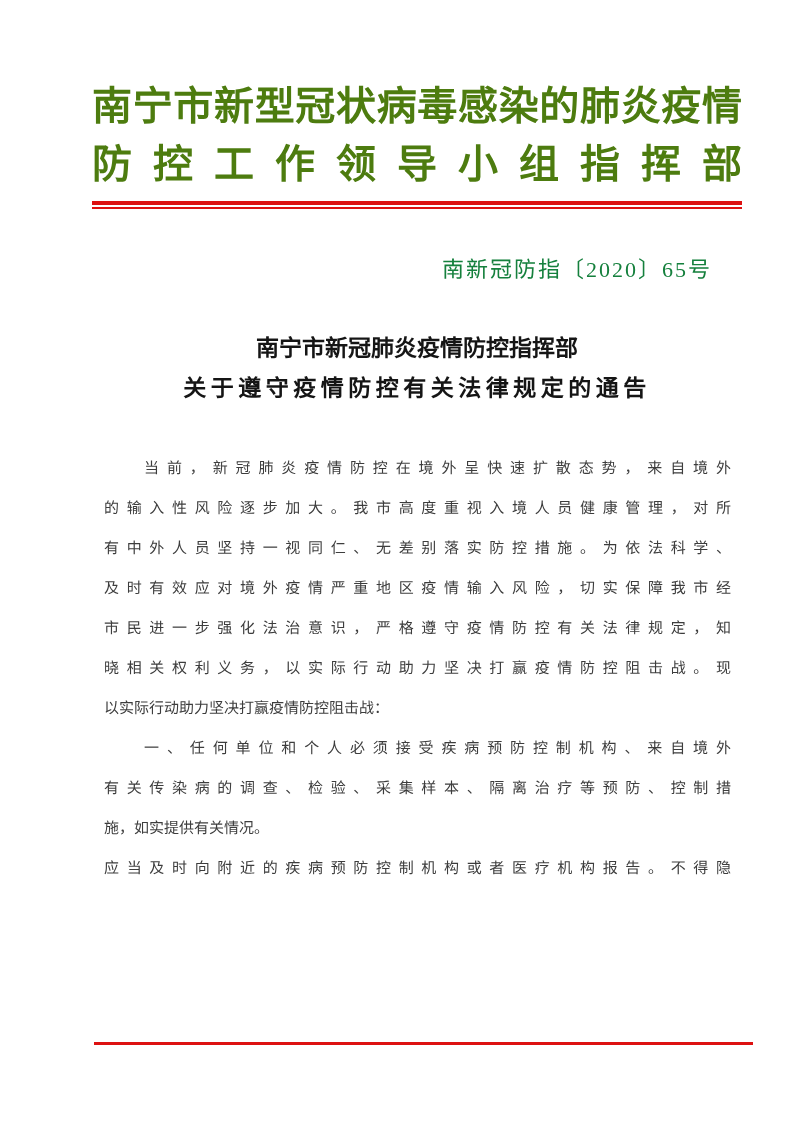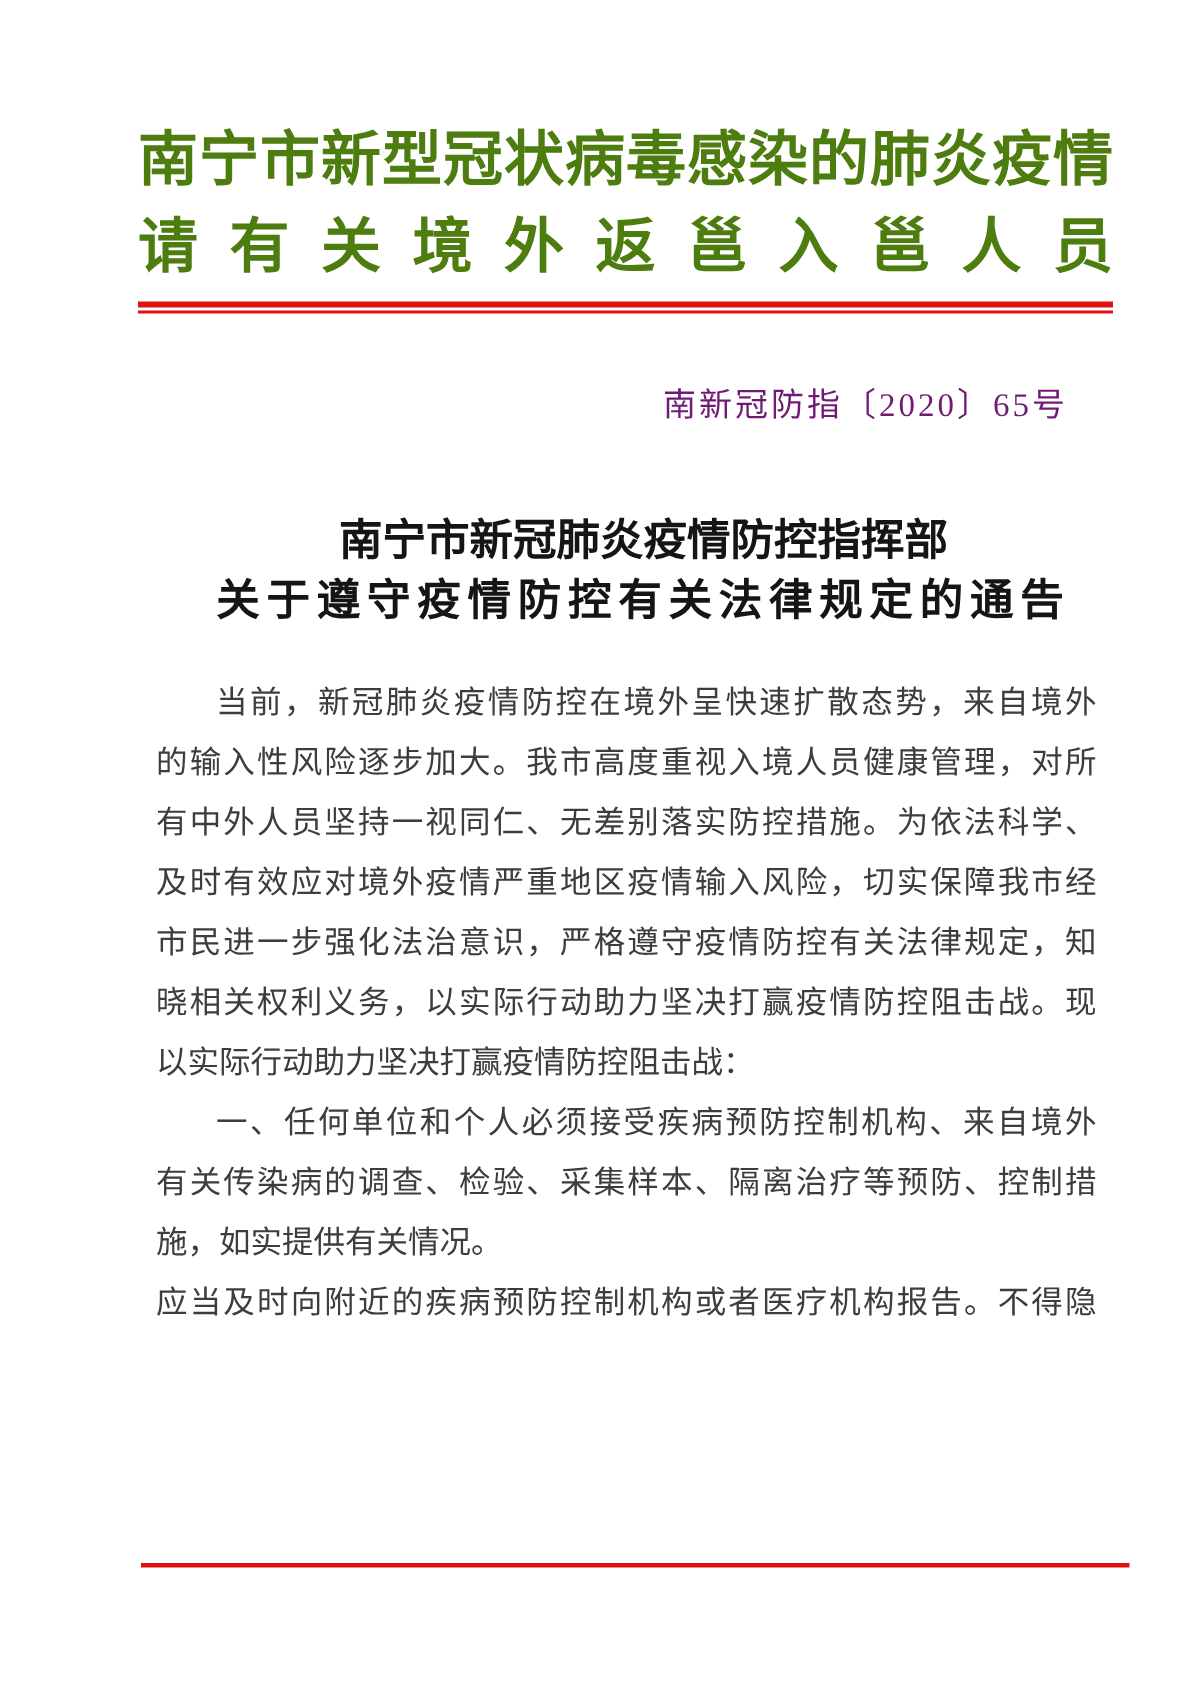--- a/index.html
+++ b/index.html
@@ -48,46 +48,46 @@
   .doc-number {
     position: absolute;
     top: 255px;
     left: 92px;
     width: 650px;
     box-sizing: border-box;
     padding-right: 30px;
     text-align: right;
     font-size: 22px;
     letter-spacing: 2px;
-    color: #701a75;
+    color: #15803d;
     line-height: 30px;
   }
 
   
   .title {
     position: absolute;
     top: 329px;
     left: 92px;
     width: 650px;
-    margin: 12px;
+    margin: 0;
     text-align: center;
     color: #151515;
-    font-size: 29px;
+    font-size: 23px;
     font-weight: bold;
     line-height: 40px;
   }
   .title .line2 { letter-spacing: 4.5px; }
 
   
   .body-text {
     position: absolute;
     top: 448px;
     left: 104px;
     width: 627px;
-    font-size: 21px;
+    font-size: 15px;
     line-height: 40px;
     color: #3d3d3d;
   }
   .body-line {
     width: 100%;
     text-align: left;
   }
   .body-line.fill {
     text-align: justify;
     text-align-last: justify;
@@ -104,21 +104,21 @@
     background: #dd1111;
   }
 </style>
 </head>
 <body>
 
 <div class="page">
 
   <header class="letterhead">
     <div class="letterhead-line">南宁市新型冠状病毒感染的肺炎疫情</div>
-    <div class="letterhead-line spread">请有关境外返邕入邕人员</div>
+    <div class="letterhead-line spread">防控工作领导小组指挥部</div>
   </header>
 
   <div class="double-rule"></div>
 
   <div class="doc-number">南新冠防指〔2020〕65号</div>
 
   <h1 class="title">
     <div class="line1">南宁市新冠肺炎疫情防控指挥部</div>
     <div class="line2">关于遵守疫情防控有关法律规定的通告</div>
   </h1>

